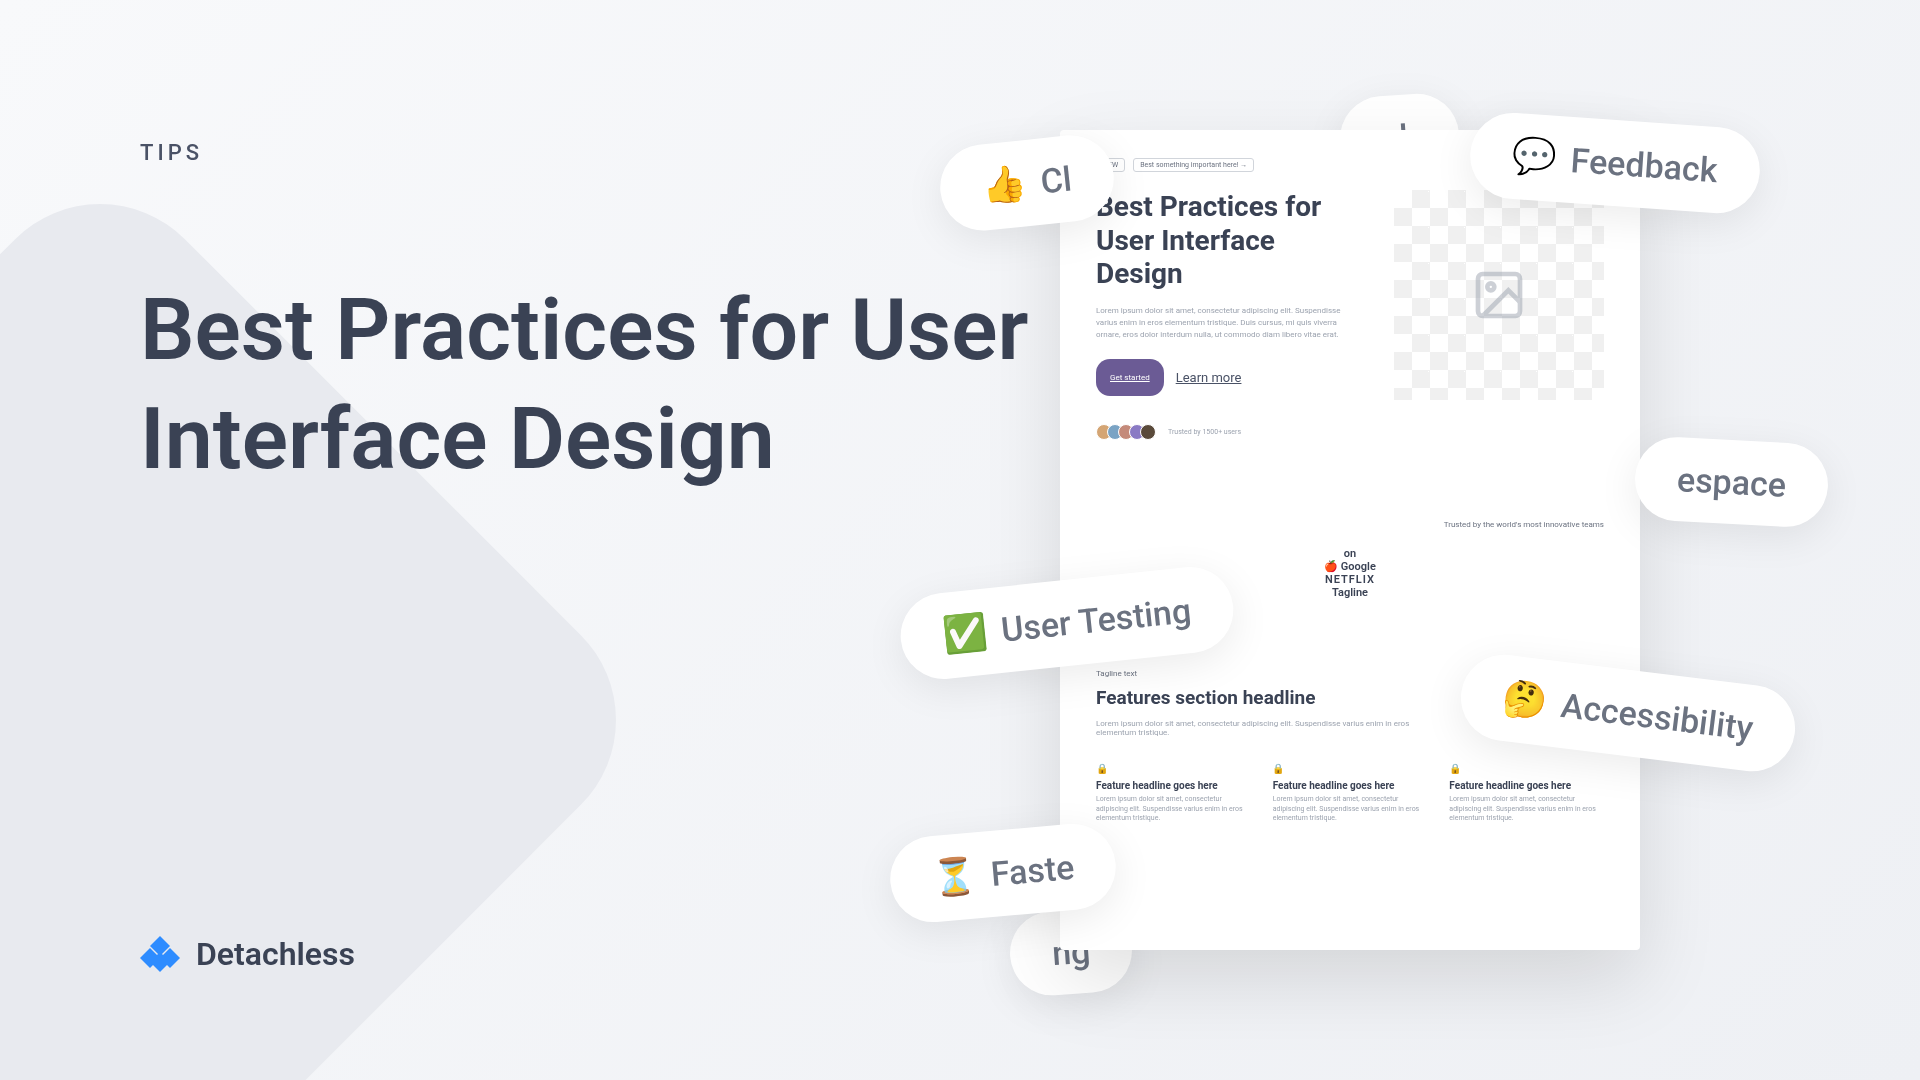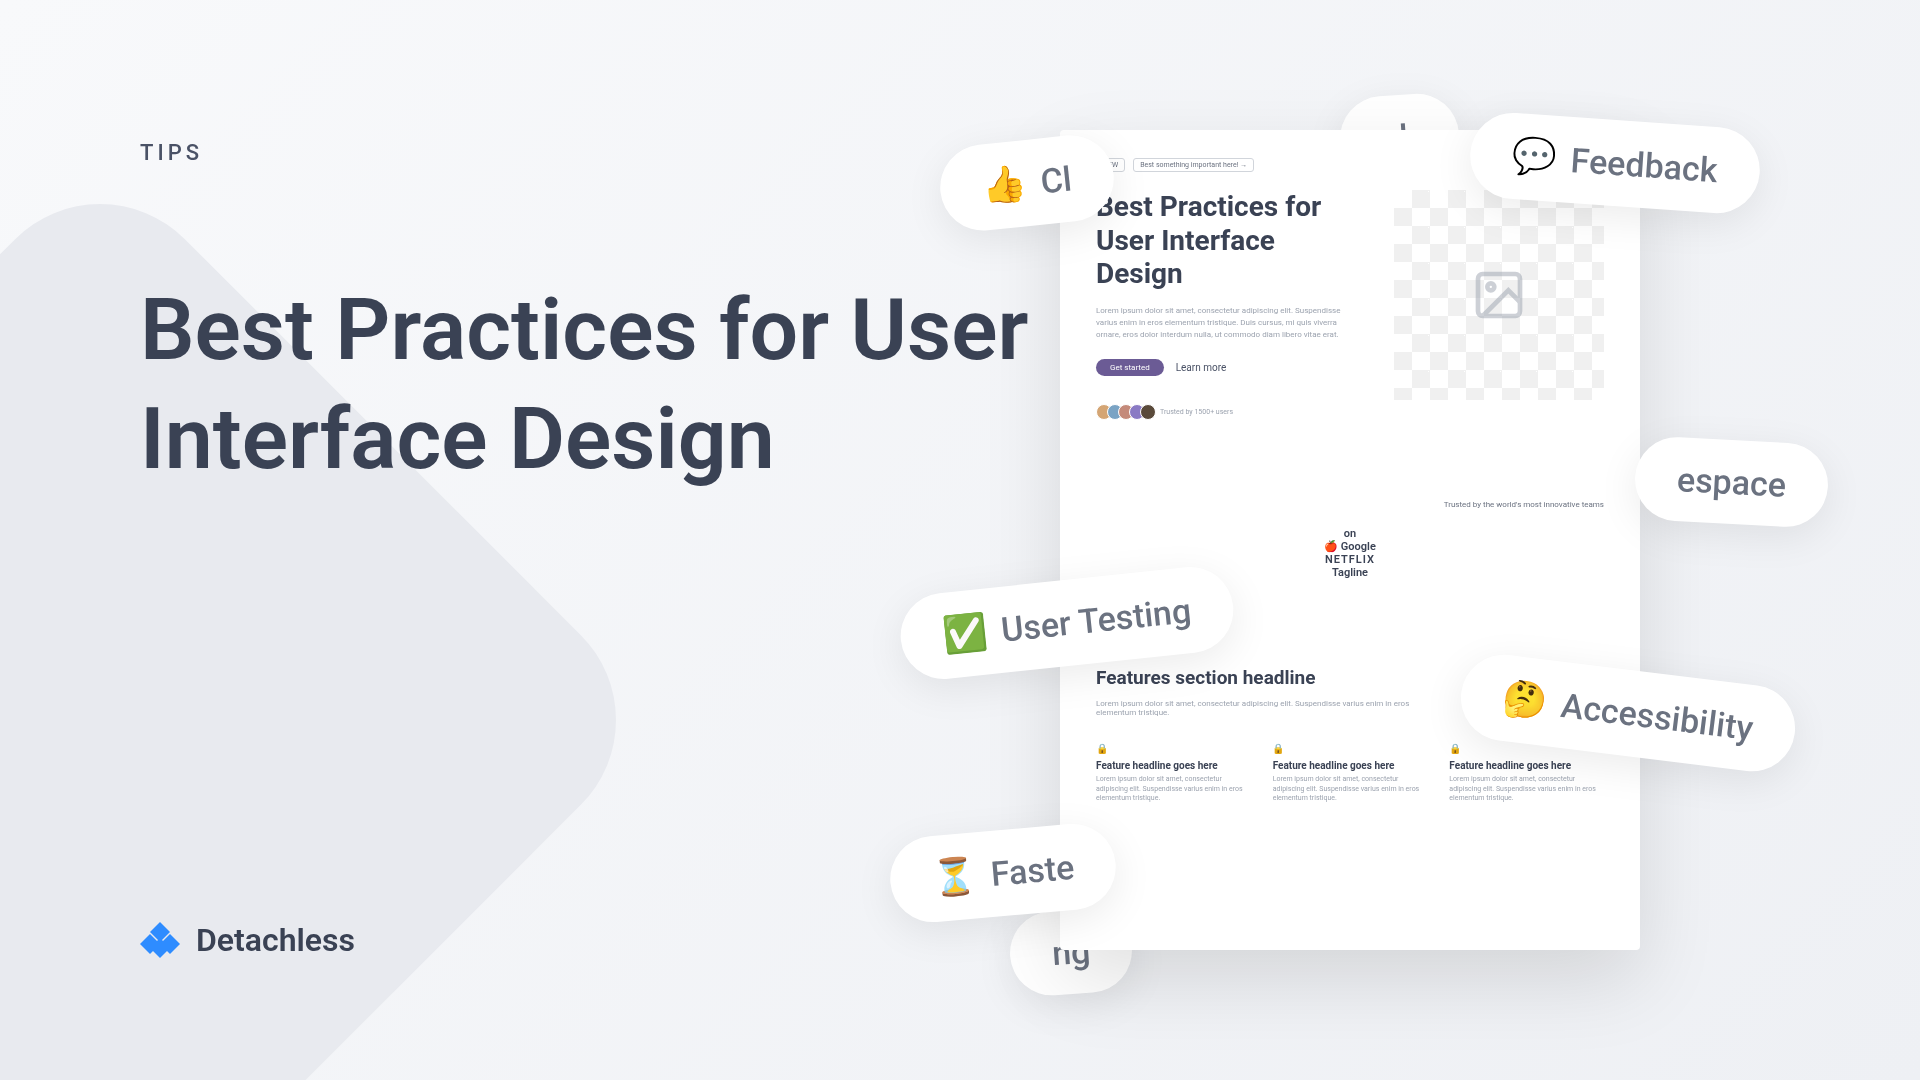--- a/index.html
+++ b/index.html
@@ -32,21 +32,21 @@
 }
 .title {
   font-size: 86px;
   font-weight: 600;
   line-height: 1.27;
   color: #3a4254;
   max-width: 900px;
 }
 .brand {
   position: absolute;
-  bottom: 120px;
+  bottom: 106px;
   left: 140px;
   display: flex;
   align-items: center;
   gap: 16px;
   z-index: 2;
 }
 .brand-logo {
   width: 40px;
   height: 40px;
   display: flex;
@@ -122,25 +122,26 @@
   line-height: 1.5;
   color: #9ca3af;
   margin-bottom: 18px;
   max-width: 260px;
 }
 .mock-cta-row { display: flex; gap: 12px; align-items: center; margin-bottom: 28px; }
 .mock-cta-primary {
   background: #6b5b95;
   color: #fff;
   font-size: 8px;
-  padding: 4px 14px;
+  padding: 14px 14px;
   border-radius: 14px;
-}
-.mock-cta-secondary { font-size: 10px; color: #4a5266; }
-.mock-trusted-row { display: flex; align-items: center; gap: 4px; }
+  text-decoration: underline;
+}
+.mock-cta-secondary { font-size: 13px; color: #4a5266; text-decoration: underline; }
+.mock-trusted-row { display: flex; align-items: center; gap: 12px; }
 .mock-avatars { display: flex; }
 .mock-avatar {
   width: 16px;
   height: 16px;
   border-radius: 50%;
   border: 1.5px solid #fff;
   margin-left: -5px;
 }
 .mock-avatar:first-child { margin-left: 0; }
 .mock-trusted-text { font-size: 7px; color: #9ca3af; }

